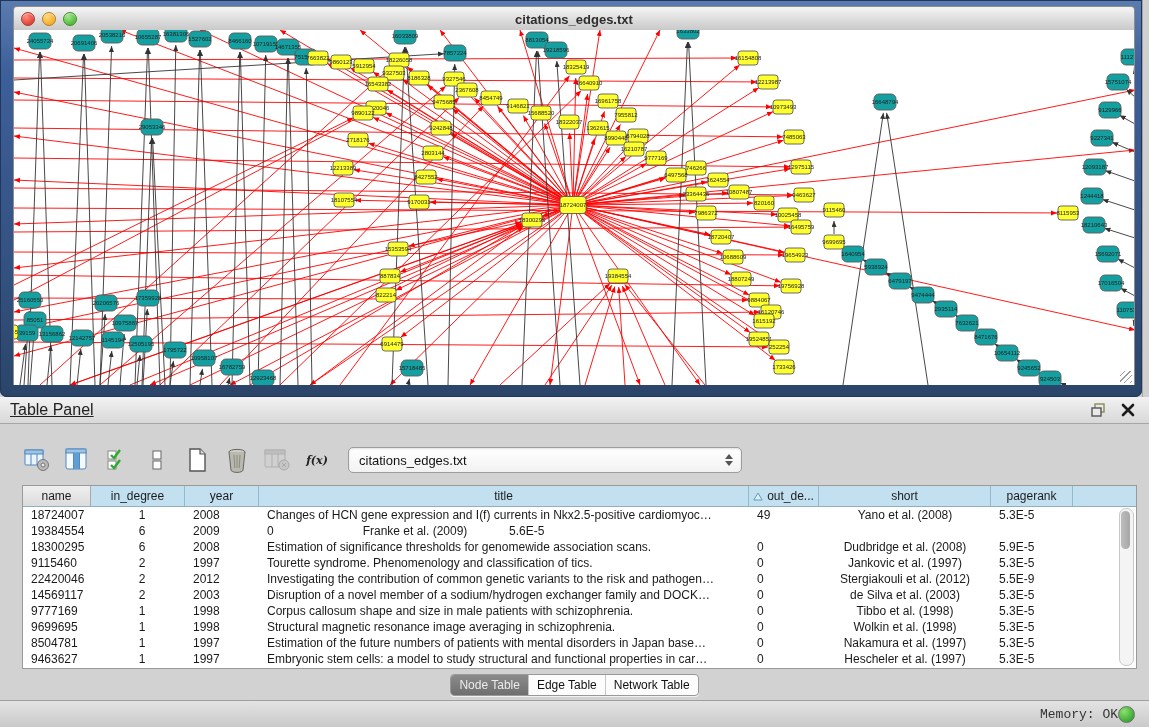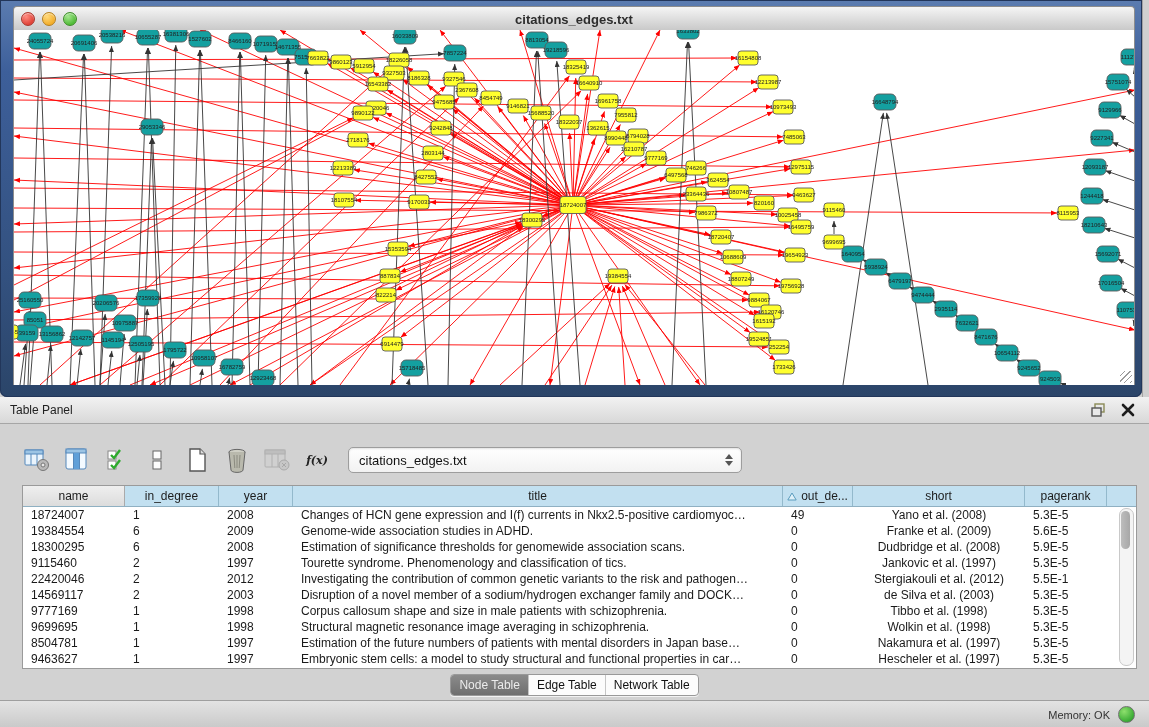--- a/index.html
+++ b/index.html
@@ -25,21 +25,21 @@
   .canvas svg{position:absolute;left:0;top:0;}
   .grip{position:absolute;right:2px;bottom:2px;width:12px;height:12px;
         background:repeating-linear-gradient(135deg,transparent 0 3px,#9a9a9a 3px 4px);}
   .sidestrip{position:absolute;left:1142px;top:0;width:7px;height:397px;background:#d0d0d0;border-left:1px solid #a3a3a3;}
 
   
   .tpanel{position:absolute;left:0;top:397px;width:1149px;height:303px;background:#d2d2d2;}
   .tp-head{position:absolute;left:0;top:0;width:100%;height:26px;
            background:linear-gradient(#f2f2f2,#d8d8d8);border-bottom:1px solid #a6a6a6;
            display:flex;align-items:center;}
-  .tp-title{font-size:12px;color:#222;margin-left:10px;flex:1;}
+  .tp-title{font-size:16px;color:#222;margin-left:10px;flex:1;text-decoration:underline;}
   .tp-icons{display:flex;align-items:center;gap:14px;margin-right:14px;}
 
   .toolbar{position:absolute;left:22px;top:46px;height:34px;display:flex;align-items:center;gap:10px;}
   .tbtn{width:30px;height:30px;display:flex;align-items:center;justify-content:center;cursor:default;}
   .fx{font-family:"DejaVu Serif",serif;font-style:italic;font-weight:bold;font-size:11px;color:#222;}
   .combo{width:392px;height:24px;margin-left:6px;background:linear-gradient(#ffffff,#f2f2f2);
          border:1px solid #9d9d9d;border-radius:5px;display:flex;align-items:center;box-shadow:inset 0 1px 2px rgba(0,0,0,.12);}
   .combo .val{flex:1;font-size:13px;color:#111;padding-left:10px;}
   .stepper{width:16px;display:flex;flex-direction:column;align-items:center;gap:2px;margin-right:4px;}
   .tri-up{width:0;height:0;border-left:4px solid transparent;border-right:4px solid transparent;border-bottom:5px solid #555;}
@@ -47,37 +47,37 @@
 
   .grid{position:absolute;left:22px;top:88px;width:1113px;height:182px;background:#fff;border:1px solid #9a9a9a;}
   .ghead{display:flex;height:20px;border-bottom:1px solid #8fb0c2;}
   .hcell{box-sizing:border-box;height:20px;background:#c2e0f0;border-right:1px solid #93b9cc;
          font-size:12px;color:#1c1c1c;display:flex;align-items:center;justify-content:center;gap:4px;}
   .hcell.gray{background:linear-gradient(#efefef,#dcdcdc);border-right:1px solid #aaa;}
   .hfill{flex:1;background:#c2e0f0;}
   .gbody{position:relative;}
   .trow{display:flex;height:16px;align-items:center;}
   .tcell{box-sizing:border-box;padding-left:8px;font-size:12px;color:#1a1a1a;white-space:nowrap;overflow:hidden;}
-  .c0{width:102px;}.c1{width:94px;}.c2{width:74px;}.c3{width:490px;text-overflow:ellipsis;}
+  .c0{width:68px;}.c1{width:94px;text-align:center;}.c2{width:74px;}.c3{width:490px;text-overflow:ellipsis;}
   .c4{width:70px;}.c5{width:172px;text-align:center;padding-left:0;}.c6{width:82px;}
   .vsb{position:absolute;right:2px;top:22px;width:13px;height:156px;background:#f4f4f4;
        border:1px solid #c9c9c9;border-radius:7px;}
   .vsb .thumb{position:absolute;left:1px;top:2px;width:9px;height:38px;background:linear-gradient(90deg,#bdbdbd,#a7a7a7);border-radius:5px;}
 
   .tabs{position:absolute;left:0;top:277px;width:100%;display:flex;justify-content:center;}
   .tabbar{display:flex;border:1px solid #999;border-radius:4px;overflow:hidden;background:#fcfcfc;box-shadow:0 1px 0 rgba(255,255,255,.7);}
   .tab{padding:2px 8px;font-size:12px;color:#111;border-left:1px solid #c6c6c6;line-height:16px;}
   .tab:first-child{border-left:none;}
   .tab.sel{background:linear-gradient(#8b8b8b,#6f6f6f);color:#ececec;}
 
   
   .status{position:absolute;left:0;top:700px;width:1149px;height:27px;
           background:linear-gradient(#e3e3e3,#c9c9c9);border-top:1px solid #9f9f9f;
           display:flex;align-items:center;justify-content:flex-end;}
-  .mem{font-size:11px;color:#333;margin-right:8px;}
+  .mem{font-size:13px;color:#333;font-family:Liberation Mono, monospace;}
   .led{width:15px;height:15px;border-radius:50%;margin-right:14px;border:1px solid #6f6f6f;
        background:radial-gradient(circle at 35% 30%,#8ee06d,#35a832 75%);}
 </style>
 </head>
 <body>
 
 <div class="screen">
 
   <div class="netwin">
     <div class="titlebar">
@@ -885,21 +885,20 @@
             <span class="tcell c2">2008</span>
             <span class="tcell c3">Changes of HCN gene expression and I(f) currents in Nkx2.5-positive cardiomyoc…</span>
             <span class="tcell c4">49</span>
             <span class="tcell c5">Yano et al. (2008)</span>
             <span class="tcell c6">5.3E-5</span>
           </div>
           <div class="trow">
             <span class="tcell c0">19384554</span>
             <span class="tcell c1">6</span>
             <span class="tcell c2">2009</span>
-            <span class="tcell c3">Genome-wide association studies in ADHD.</span>
             <span class="tcell c4">0</span>
             <span class="tcell c5">Franke et al. (2009)</span>
             <span class="tcell c6">5.6E-5</span>
           </div>
           <div class="trow">
             <span class="tcell c0">18300295</span>
             <span class="tcell c1">6</span>
             <span class="tcell c2">2008</span>
             <span class="tcell c3">Estimation of significance thresholds for genomewide association scans.</span>
             <span class="tcell c4">0</span>
@@ -915,21 +914,21 @@
             <span class="tcell c5">Jankovic et al. (1997)</span>
             <span class="tcell c6">5.3E-5</span>
           </div>
           <div class="trow">
             <span class="tcell c0">22420046</span>
             <span class="tcell c1">2</span>
             <span class="tcell c2">2012</span>
             <span class="tcell c3">Investigating the contribution of common genetic variants to the risk and pathogen…</span>
             <span class="tcell c4">0</span>
             <span class="tcell c5">Stergiakouli et al. (2012)</span>
-            <span class="tcell c6">5.5E-1</span>
+            <span class="tcell c6">5.5E-9</span>
           </div>
           <div class="trow">
             <span class="tcell c0">14569117</span>
             <span class="tcell c1">2</span>
             <span class="tcell c2">2003</span>
             <span class="tcell c3">Disruption of a novel member of a sodium/hydrogen exchanger family and DOCK…</span>
             <span class="tcell c4">0</span>
             <span class="tcell c5">de Silva et al. (2003)</span>
             <span class="tcell c6">5.3E-5</span>
           </div>

